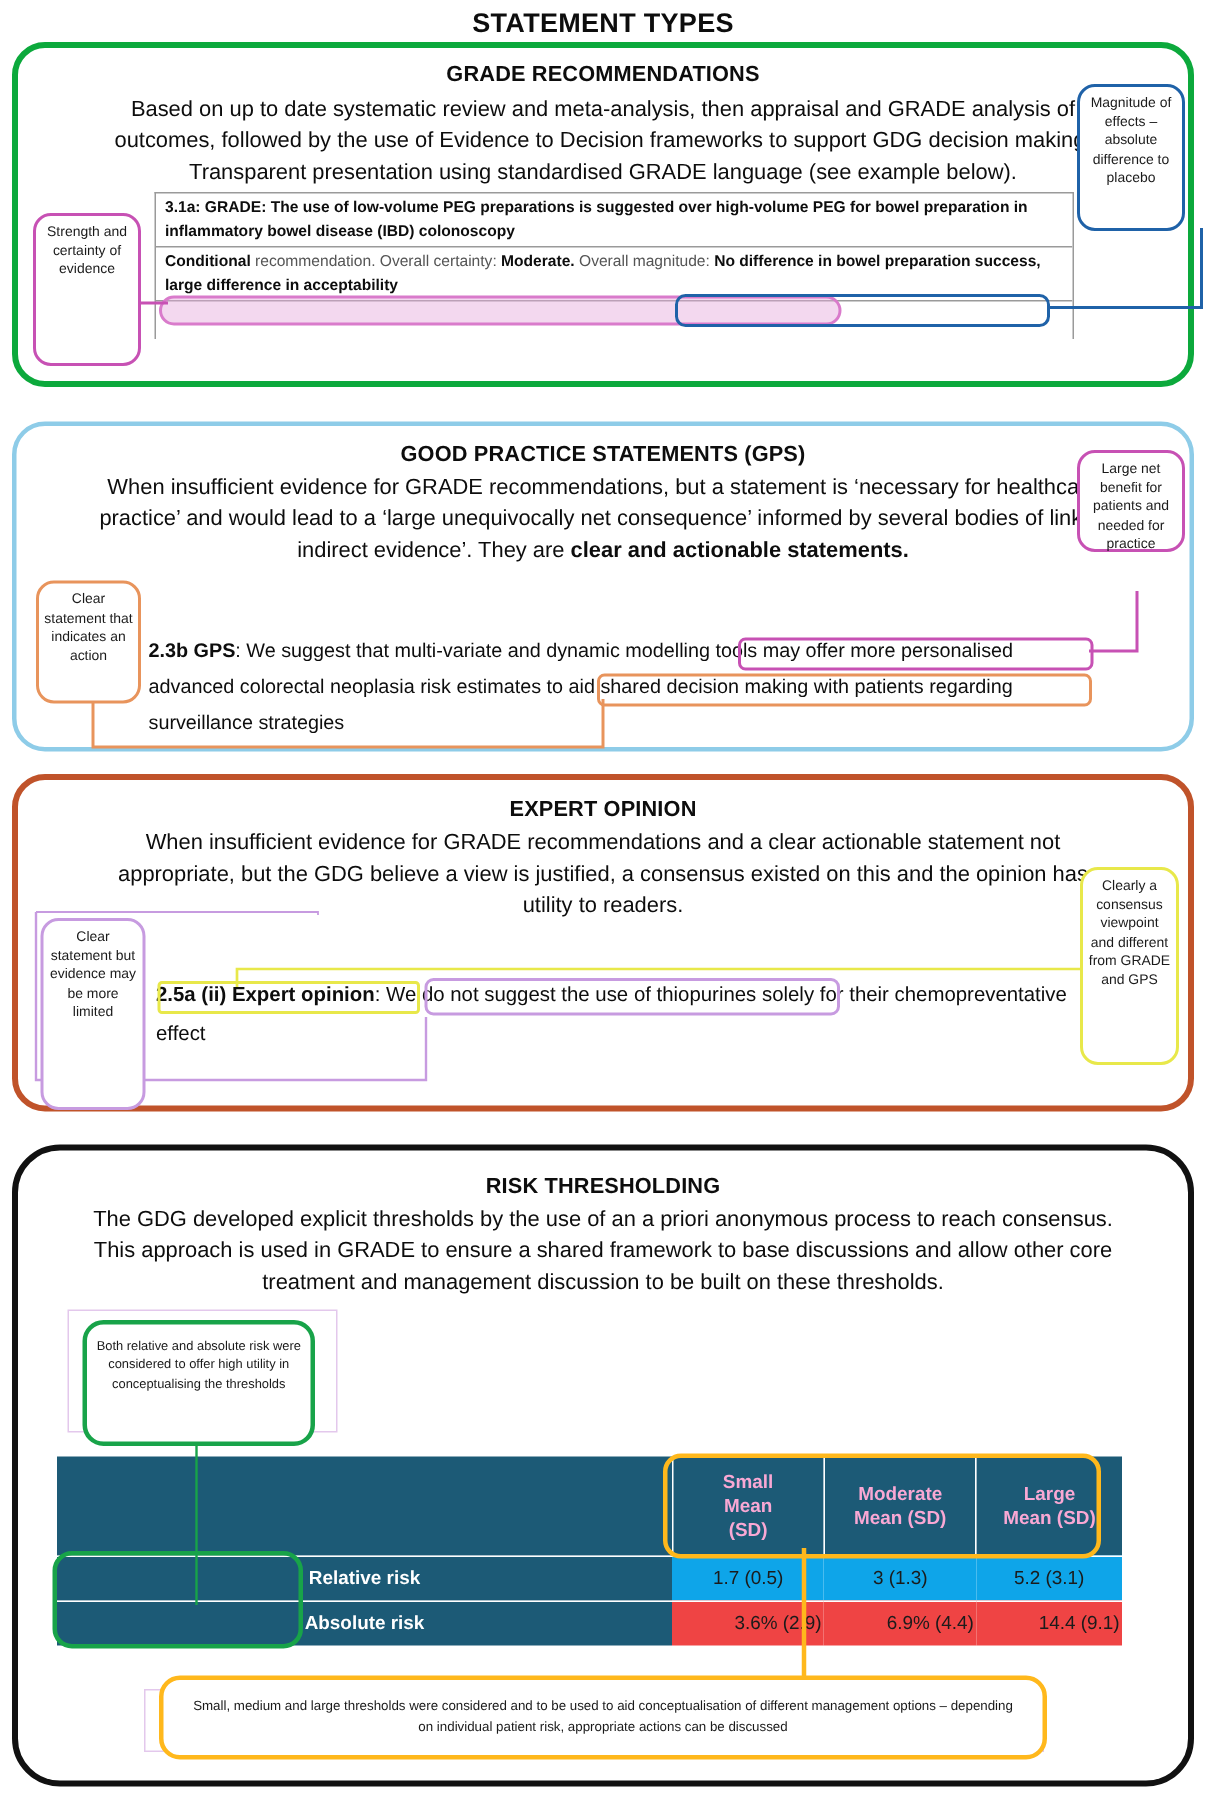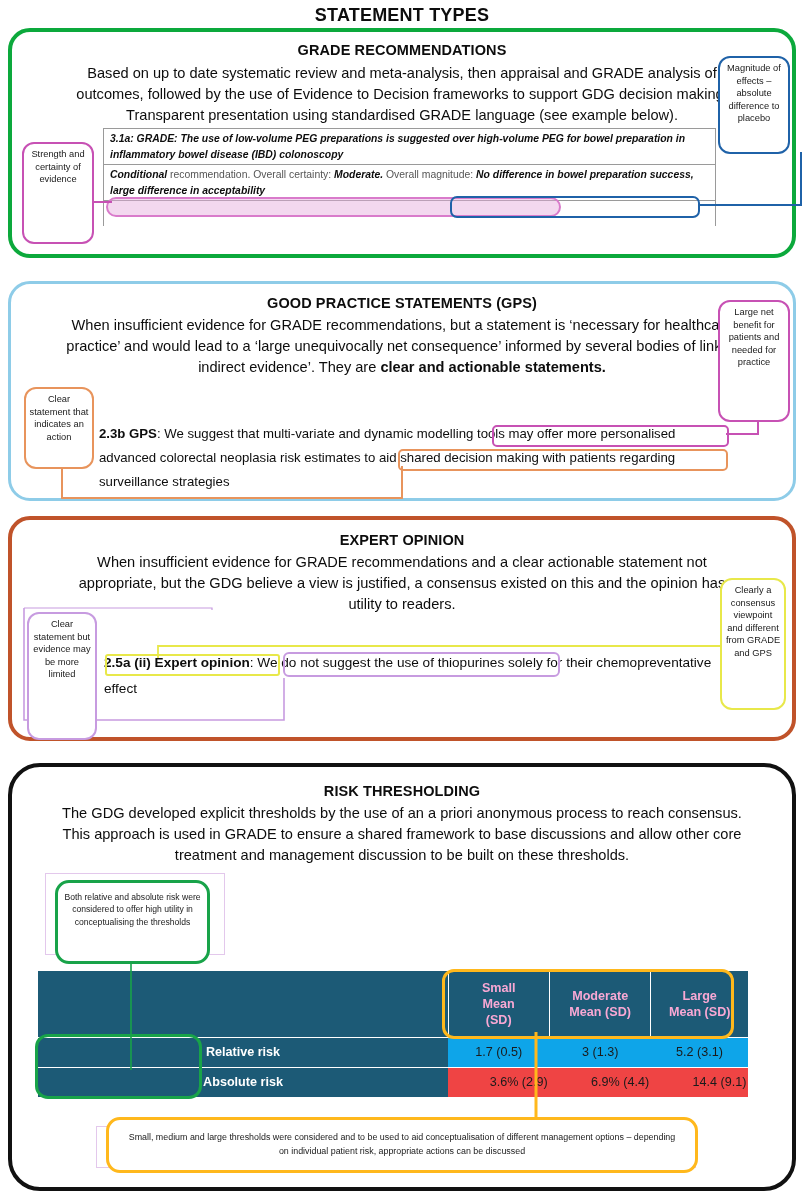--- a/index.html
+++ b/index.html
@@ -64,21 +64,21 @@
     width: 613px; height: 98px;
     border: 1px solid #9a9a9a;
     border-bottom: none;
     background: #fff;
     font-size: 10.4px;
     line-height: 15.6px;
     overflow: hidden;
   }
   .ge-row { padding: 2px 5px 2px 6px; border-bottom: 1px solid #9a9a9a; }
   .ge-row.last { border-bottom: 1px solid #9a9a9a; }
-  .ge-row b { font-weight: bold; font-style: italic; }
+  .ge-row b { font-weight: bold; }
   .ge-just { color: #3e3e3e; text-align: justify; }
   .ge-just b { color: #0d0d0d; }
   .ge-gray { color: #555; }
 
   
   .hl-pink-band {
     position: absolute;
     left: 106px; top: 197px;
     width: 455px; height: 20px;
     border: 2px solid #D97BCB;
@@ -134,21 +134,21 @@
     left: 99px; top: 422px;
     width: 625px;
     font-size: 13.2px;
     line-height: 24px;
     text-align: left;
     z-index: 3;
   }
   .gps-statement b { font-weight: bold; }
 
   #co-clear-action { left: 24px; top: 387px; width: 70px; height: 82px; }
-  #co-largenet { left: 718px; top: 300px; width: 72px; height: 122px; }
+  #co-largenet { left: 718px; top: 300px; width: 72px; height: 68px; }
 
   .hl-gps-magenta {
     position: absolute; left: 492px; top: 425px;
     width: 237px; height: 22px;
     border: 2.4px solid #C751B4; border-radius: 5px; pointer-events: none; z-index: 5;
   }
   .hl-gps-orange {
     position: absolute; left: 398px; top: 449px;
     width: 330px; height: 22px;
     border: 2.2px solid #E8945C; border-radius: 5px; pointer-events: none; z-index: 5;

